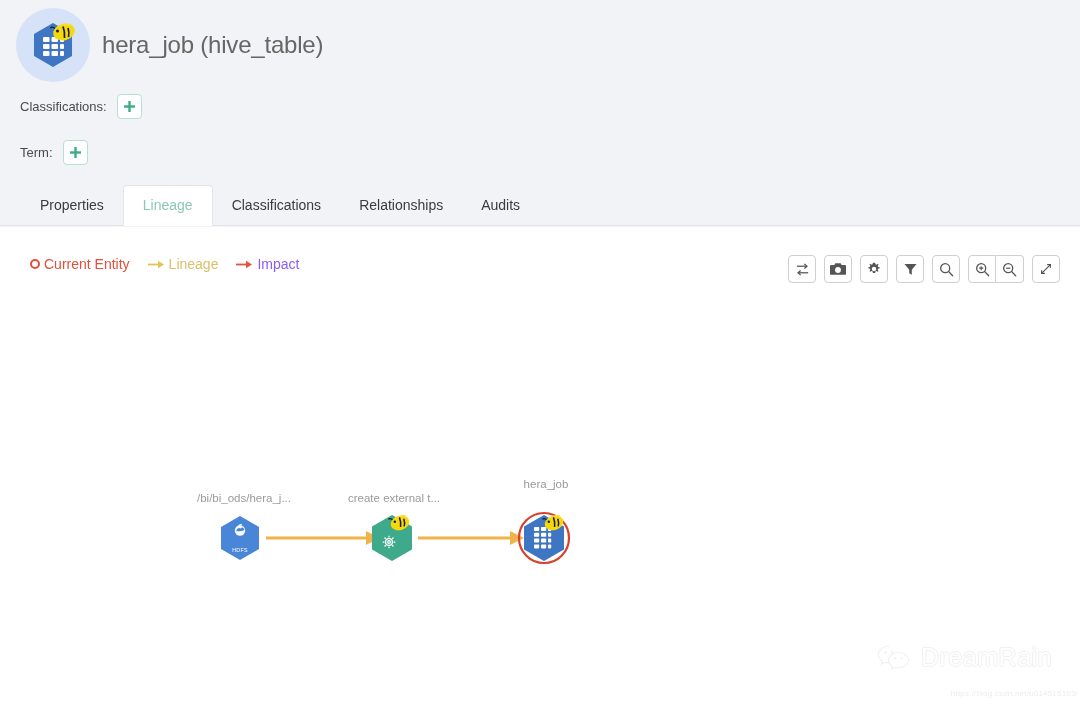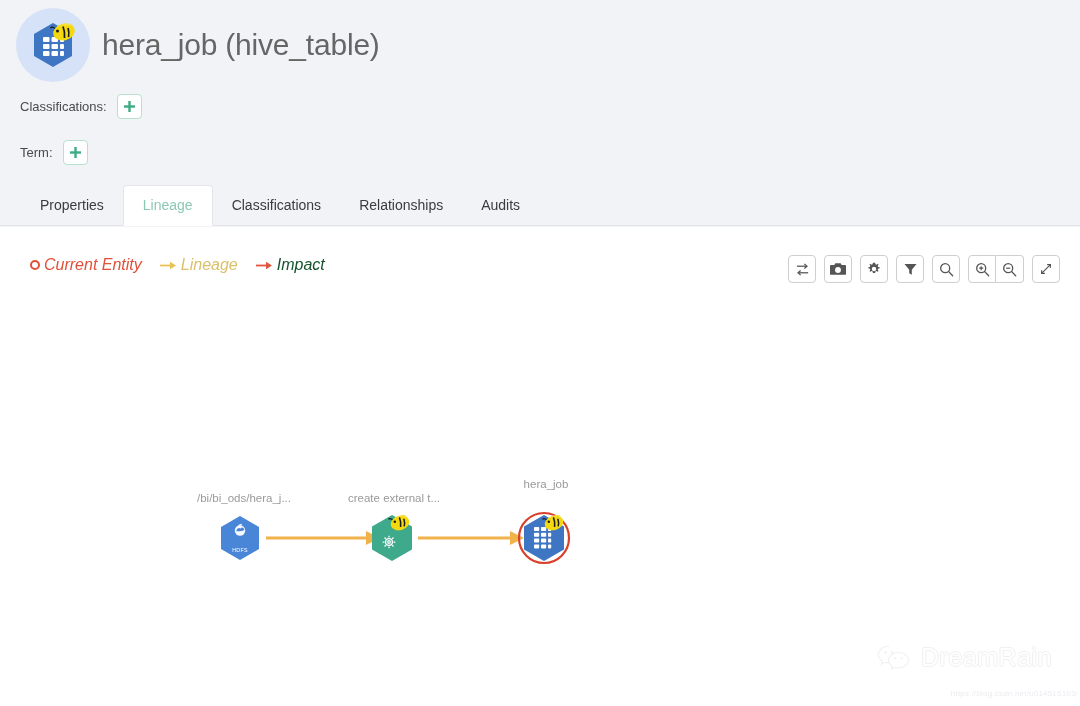--- a/index.html
+++ b/index.html
@@ -49,21 +49,21 @@
     flex: 0 0 auto;
   }
 
   .hive-glyph {
     position: relative;
     width: 52px;
     height: 52px;
   }
 
   .entity-title {
-    font-size: 30px;
+    font-size: 24px;
     color: #666666;
     font-weight: normal;
     margin-left: 12px;
     letter-spacing: -0.2px;
     white-space: nowrap;
   }
 
   .meta-row {
     position: absolute;
     left: 20px;
@@ -140,23 +140,22 @@
     width: 1080px;
     height: 479px;
     background: #ffffff;
   }
 
   .legend {
     position: absolute;
     left: 30px; top: 256px;
     display: flex;
     align-items: center;
-    font-size: 16px;
+    font-size: 14px;
     white-space: nowrap;
-    font-style: italic;
   }
   .legend-item {
     display: flex;
     align-items: center;
     margin-right: 18px;
   }
   .legend-item span.lg-text { margin-left: 4px; }
   .legend-ring {
     width: 10px; height: 10px;
     border: 2px solid #e0513a;
@@ -321,21 +320,21 @@
         <path d="M0 5.5 L11 5.5" stroke="#e8c257" stroke-width="1.8"></path>
         <path d="M10 1.8 L16 5.5 L10 9.2 Z" fill="#e8c257"></path>
       </svg>
       <span class="lg-text" style="color:#dbc06a">Lineage</span>
     </div>
     <div class="legend-item">
       <svg class="legend-arrow" width="17" height="11" viewBox="0 0 17 11">
         <path d="M0 5.5 L11 5.5" stroke="#e2553f" stroke-width="1.8"></path>
         <path d="M10 1.8 L16 5.5 L10 9.2 Z" fill="#e2553f"></path>
       </svg>
-      <span class="lg-text" style="color:#14532d">Impact</span>
+      <span class="lg-text" style="color:#8b5cf6">Impact</span>
     </div>
   </div>
 
   <div class="toolbar">
 
     <div class="tb-group">
       <div class="tb-btn">
         <svg width="15" height="15" viewBox="0 0 16 16" fill="none" stroke="#555" stroke-width="1.35">
           <path d="M2 4.5 h10"></path>
             <path d="M10 2 L12.8 4.5 L10 7"></path>

